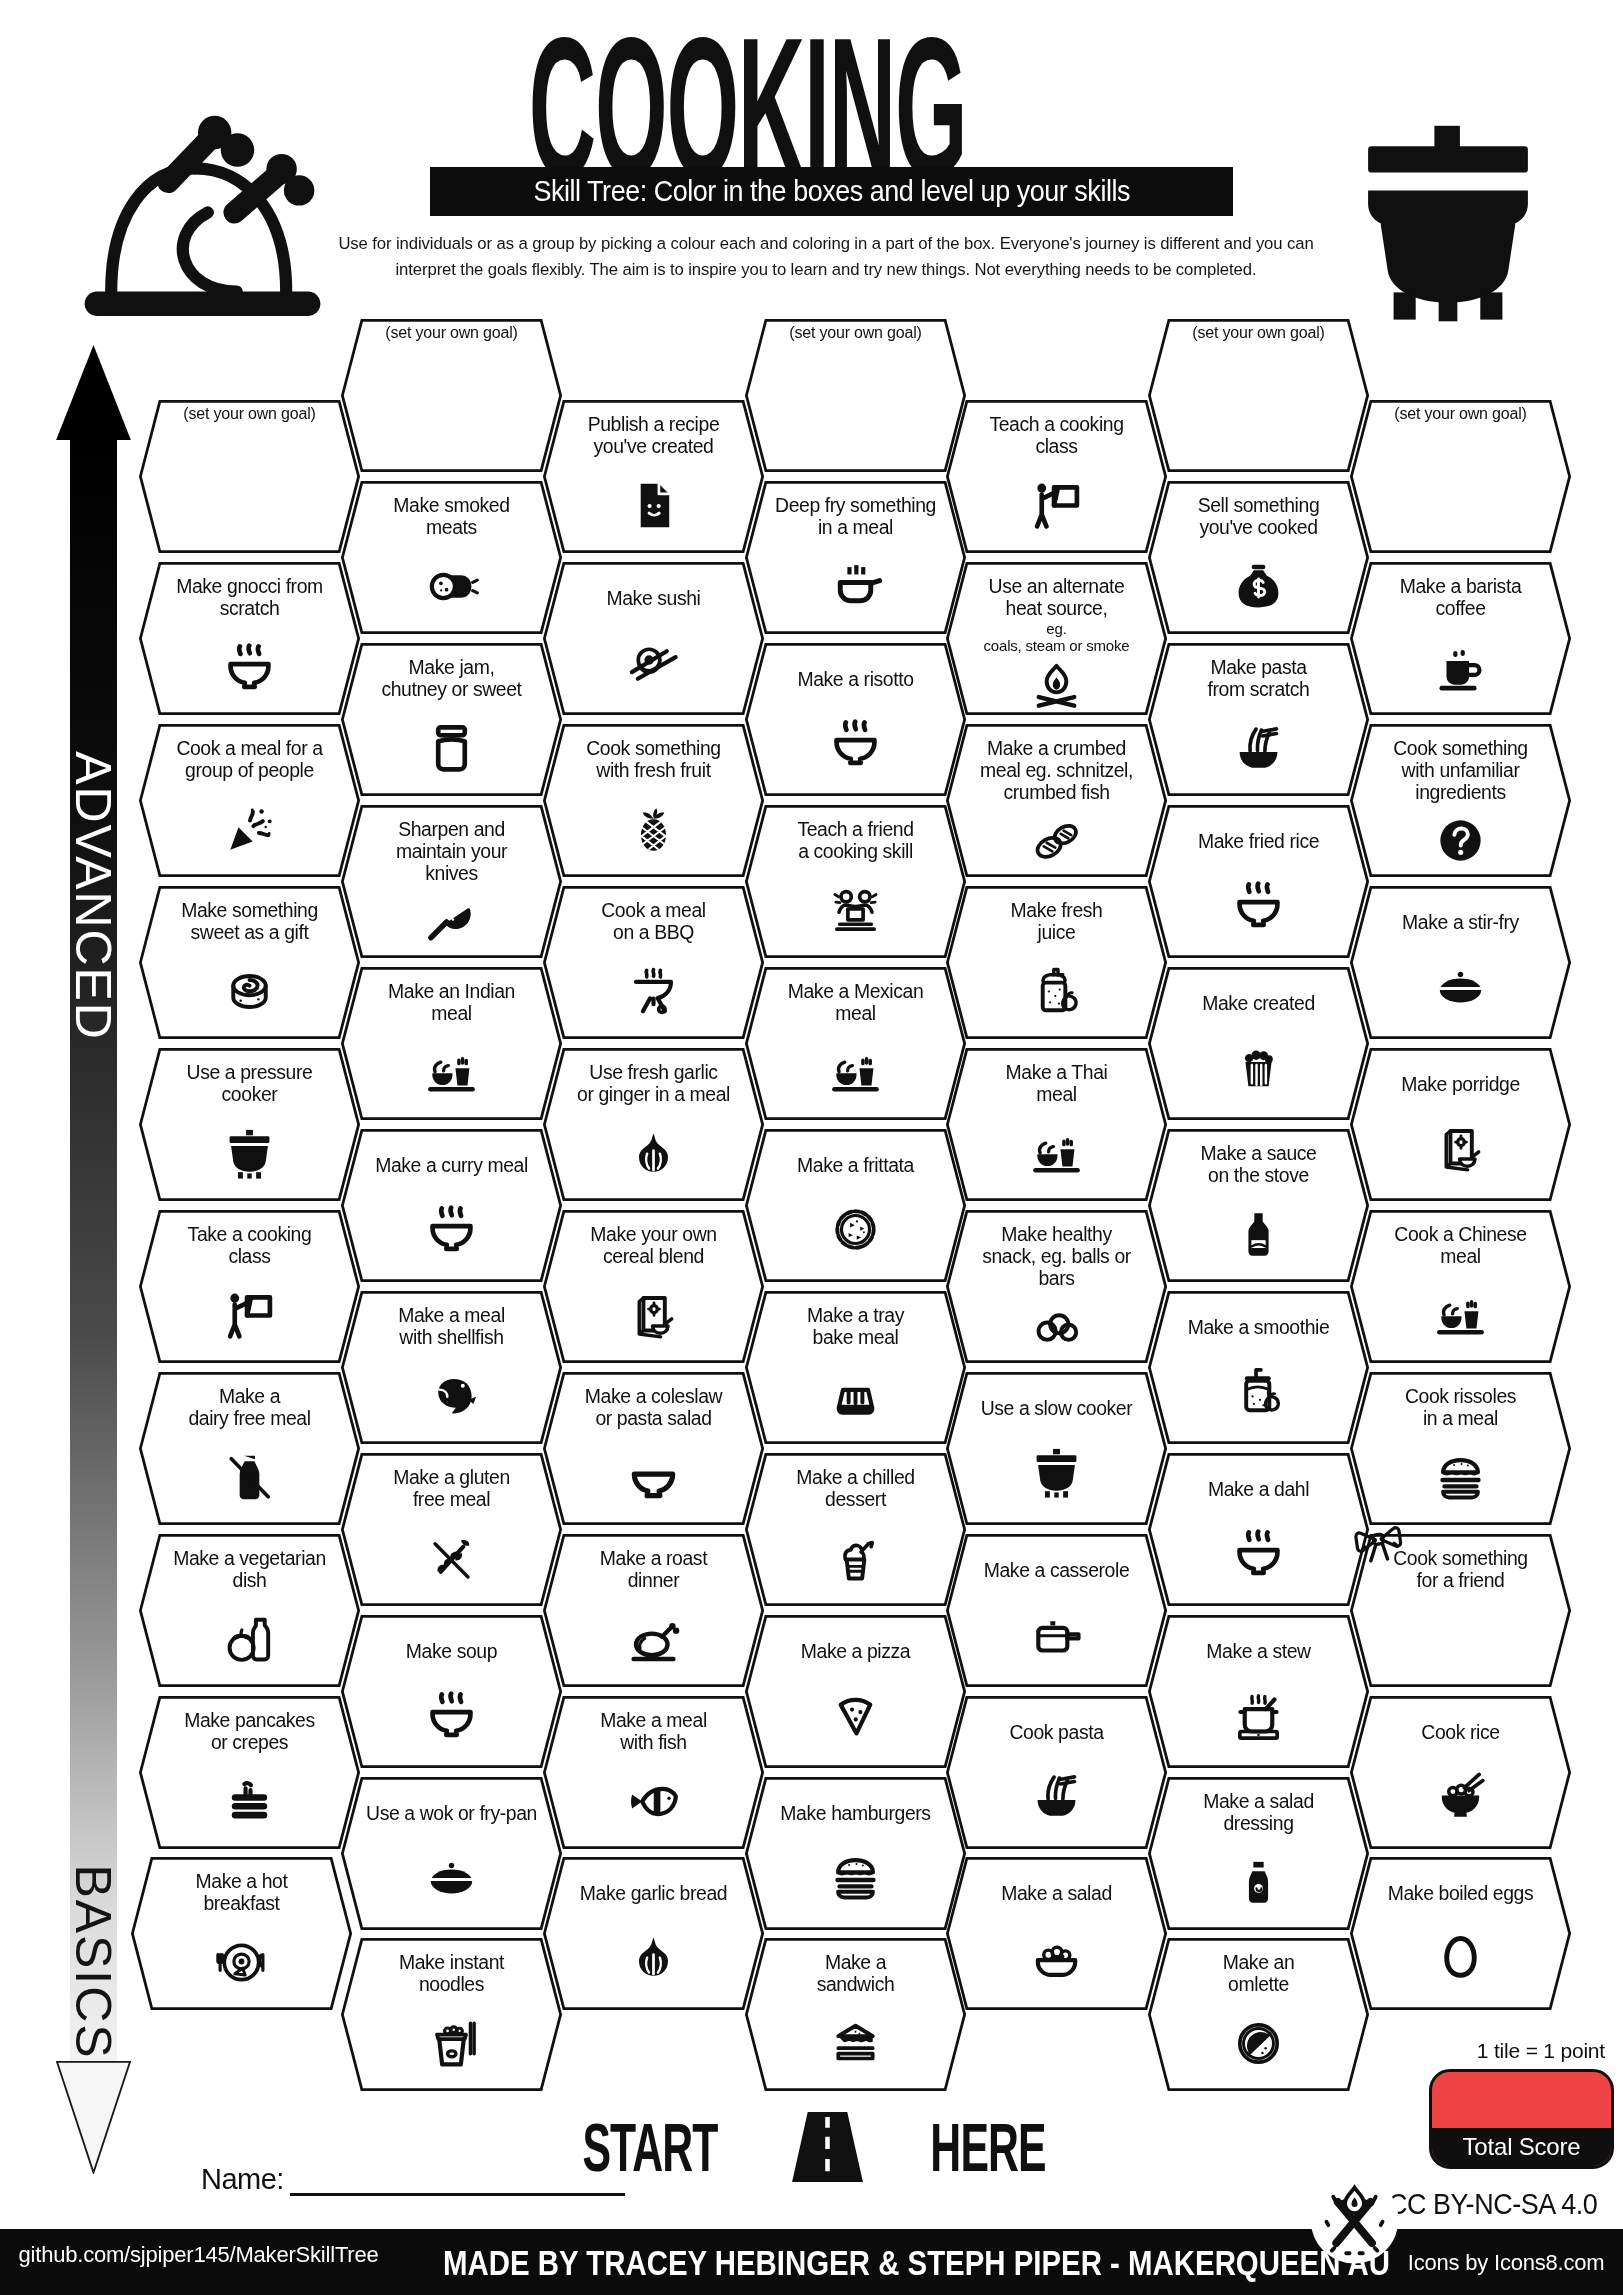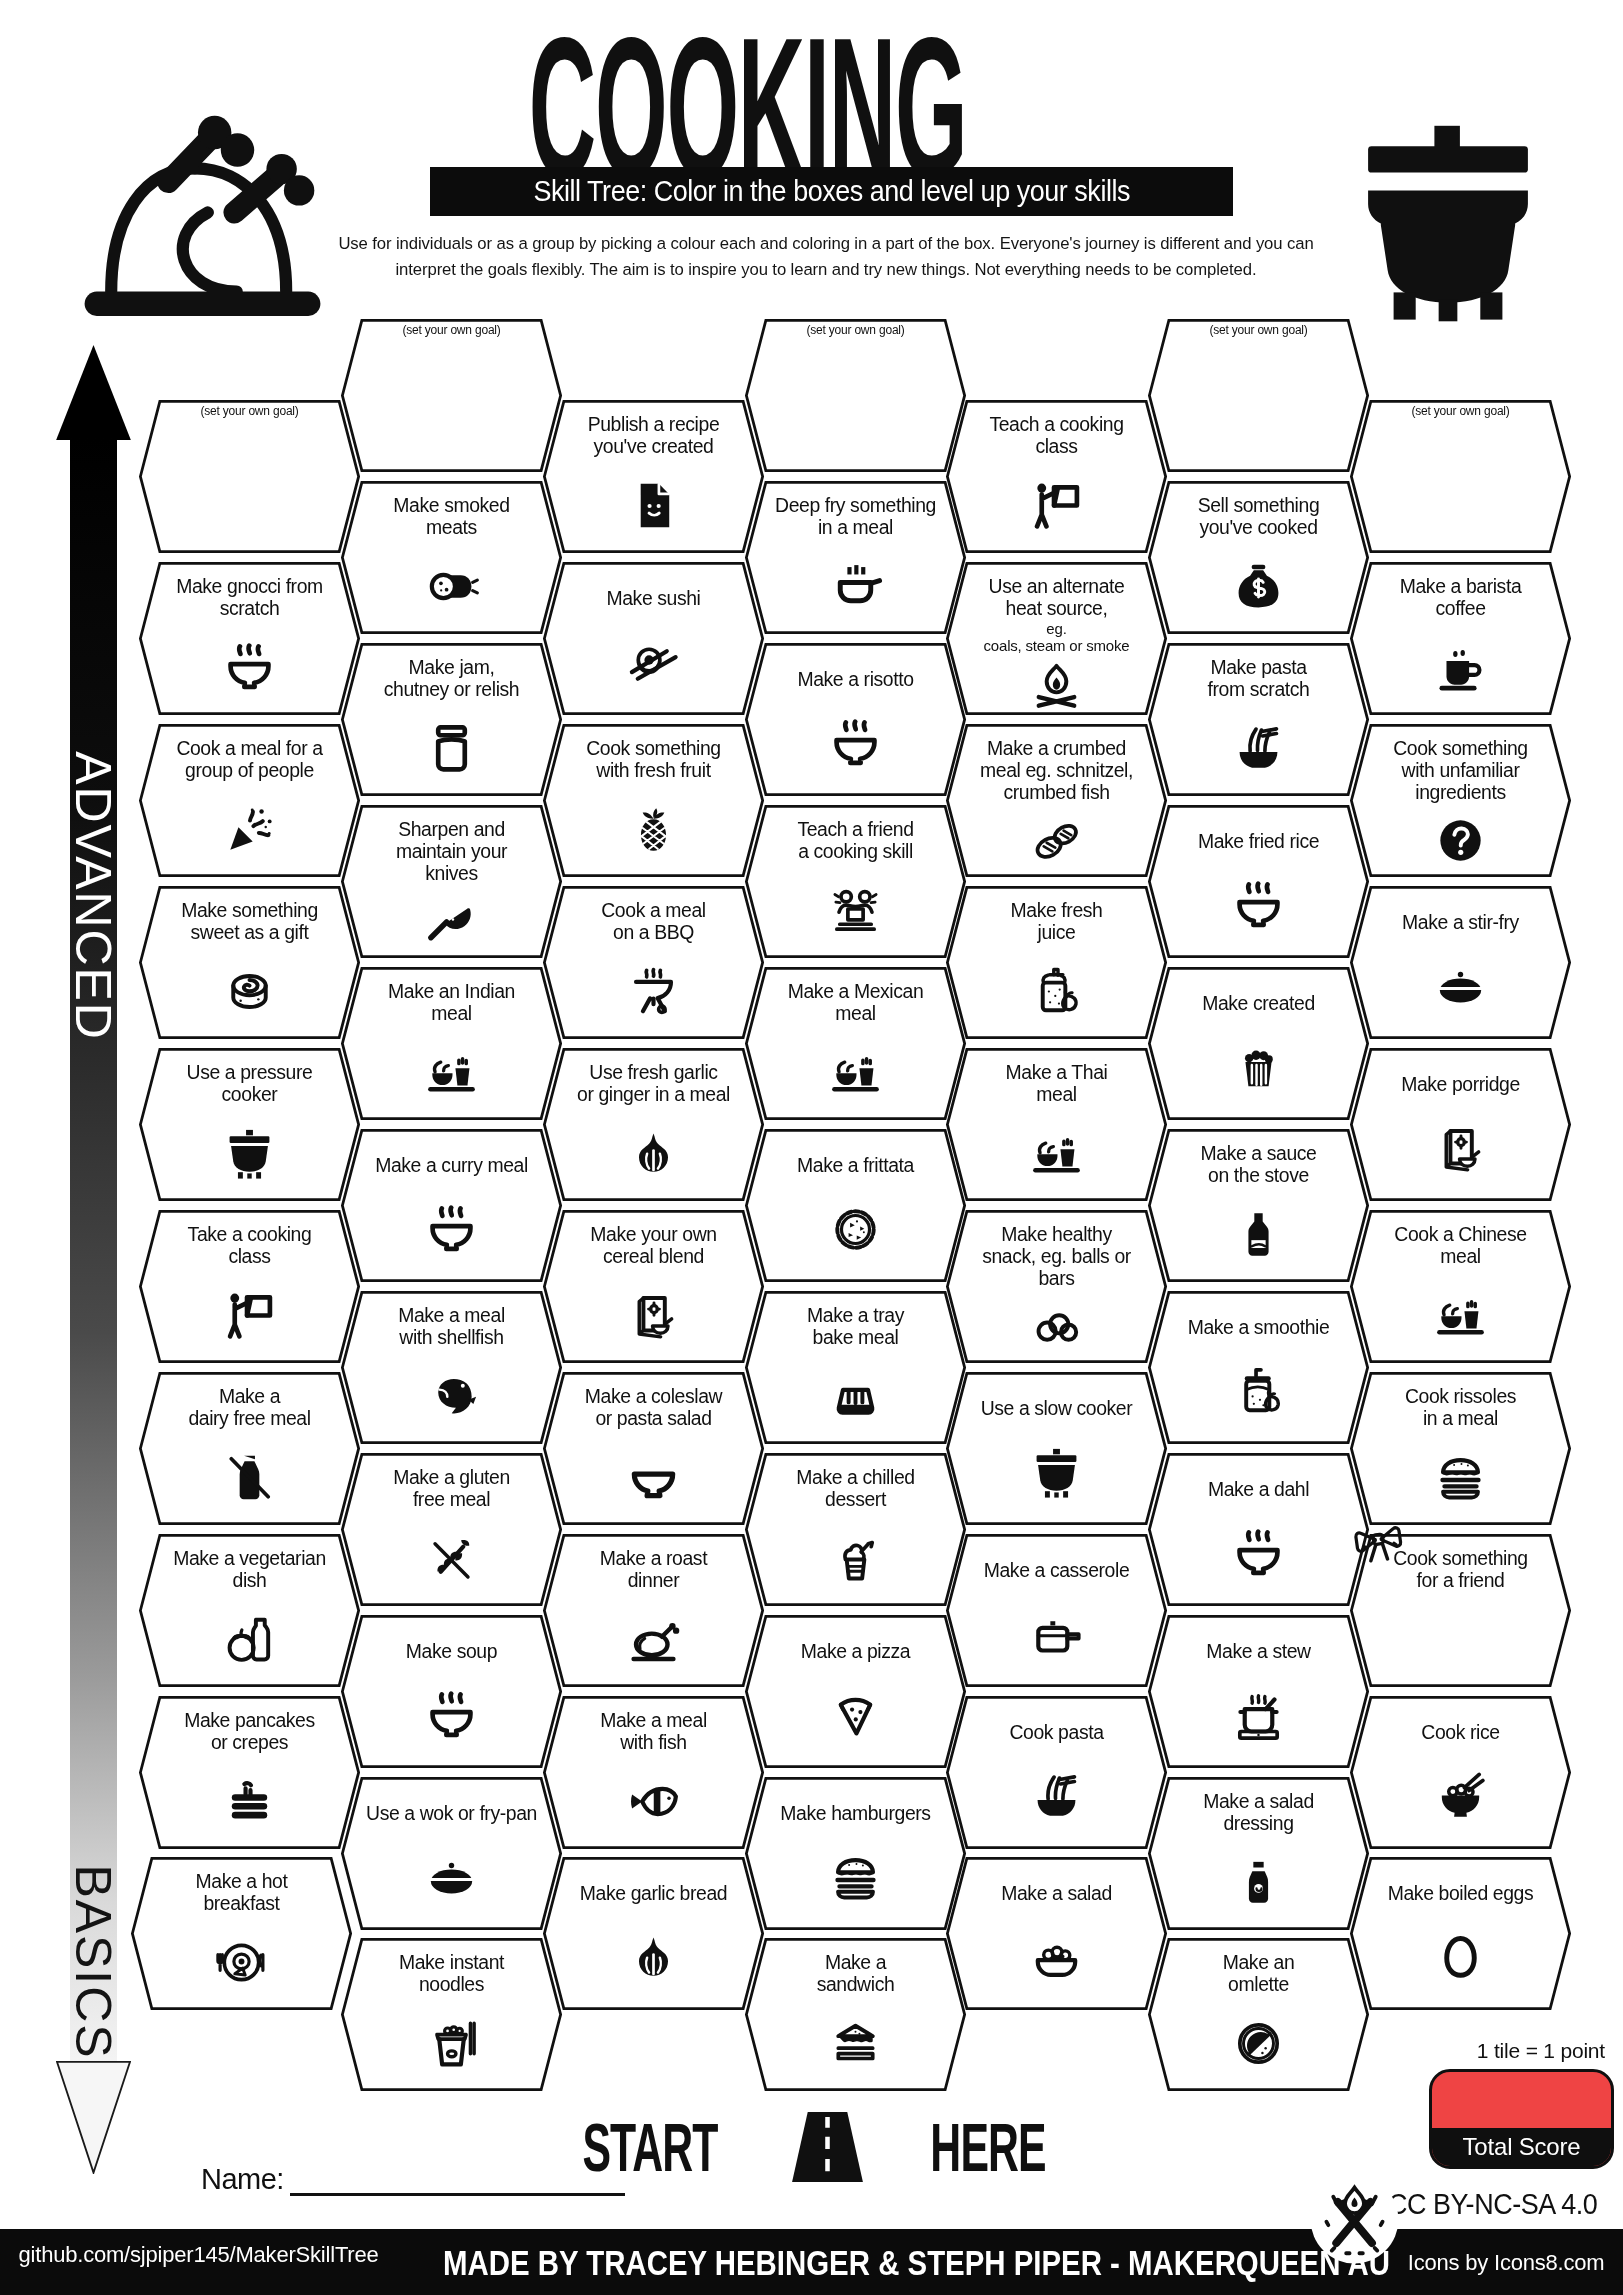--- a/index.html
+++ b/index.html
@@ -47,21 +47,21 @@
     position:absolute;left:24px;right:24px;top:0;bottom:2.8px;
     display:flex;flex-direction:column;align-items:center;justify-content:flex-start;
     padding-top:14px;box-sizing:border-box;
   }
   .hex-content.one-line{padding-top:26px;}
   .hex-content.goal{padding-top:6px;}
   .hex-label{
     white-space:pre-line;text-align:center;font-size:19.4px;line-height:1.14;
     letter-spacing:-0.4px;color:#111;
   }
-  .hex-label.goal-label{font-size:12px;letter-spacing:-0.2px;}
+  .hex-label.goal-label{font-size:16px;letter-spacing:-0.2px;}
   .hex-sublabel{
     white-space:pre-line;text-align:center;font-size:15px;line-height:1.15;
     letter-spacing:-0.2px;color:#111;margin-top:0.9px;
   }
   .hex-icon{flex:1;display:flex;align-items:center;justify-content:center;margin-top:1.9px;}
   .corner-icon{position:absolute;left:-8.3px;top:-17.6px;width:74px;height:60px;transform:rotate(-8deg);}
   svg.icn{fill:none;stroke:#101010;stroke-width:1.6;stroke-linecap:round;stroke-linejoin:round;}
   
   .start-here{
     position:absolute;left:0;top:2110px;width:1623px;height:74px;
@@ -338,21 +338,21 @@
           </svg>
         </div>
       </div>
     </div>
     <div class="hex" style="left: 341px; top: 642px;">
       <svg class="shape" viewBox="0 0 477 334">
         <polygon points="3,167 45,5 432,5 474,167 432,329 45,329" fill="#ffffff" stroke="#101010" stroke-width="6"></polygon>
       </svg>
       <div class="hex-content">
         <div class="hex-label">Make jam,
-chutney or relish</div>
+chutney or sweet</div>
         <div class="hex-icon">
           <svg class="icn" viewBox="0 0 24 24" style="width:59px;height:59px">
             <rect x="6.6" y="3.4" width="10.8" height="3.2" rx="1" stroke-width="1.9"></rect>
             <path d="M6.6 9.1c3-1.1 7.8-1.1 10.8 0v9.3c0 1.2-.9 2.1-2.1 2.1H8.7c-1.2 0-2.1-.9-2.1-2.1z" stroke-width="1.9"></path>
           </svg>
         </div>
       </div>
     </div>
     <div class="hex" style="left: 341px; top: 804px;">
       <svg class="shape" viewBox="0 0 477 334">

